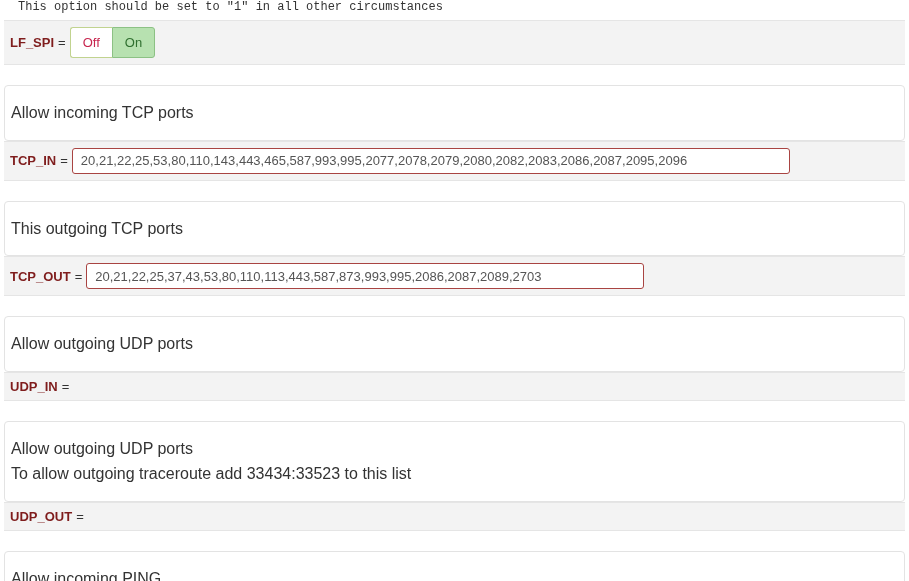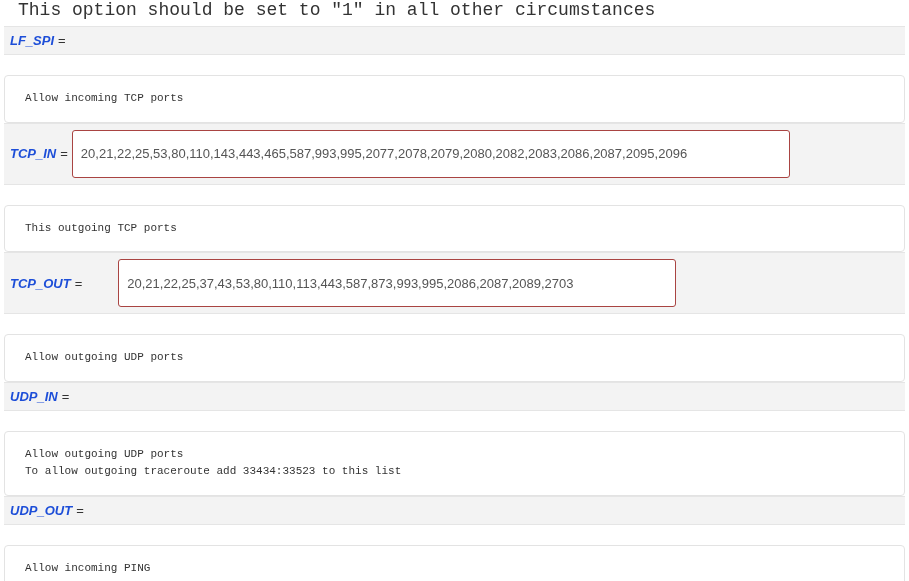--- a/index.html
+++ b/index.html
@@ -6,43 +6,42 @@
     margin: 0;
     padding: 0;
     background: #fff;
     font-family: Arial, Helvetica, sans-serif;
     font-size: 13px;
     color: #333;
     width: 909px;
   }
   .truncated-top {
     font-family: "Courier New", monospace;
-    font-size: 18px;
+    font-size: 12px;
     color: #333;
     padding: 0 18px 6px 18px;
     white-space: nowrap;
     overflow: hidden;
   }
   .setting-row {
     background: #f3f3f3;
     border: 1px solid #e5e5e5;
     border-left: none;
     border-right: none;
     margin: 0 4px;
     padding: 6px 6px;
     display: flex;
     align-items: center;
     gap: 4px;
   }
   .setting-label {
     font-weight: bold;
     font-size: 13px;
-    color: #1d4ed8;
+    color: #7f1d1d;
     white-space: nowrap;
-    font-style: italic;
   }
   .eq {
     font-size: 13px;
     color: #333;
   }
   .toggle-group {
     display: flex;
   }
   .toggle-btn {
     font-family: Arial, Helvetica, sans-serif;
@@ -65,59 +64,62 @@
     background: #b7e1b0;
     border: 1px solid #8cc184;
     border-top-right-radius: 3px;
     border-bottom-right-radius: 3px;
   }
   .desc-box {
     margin: 20px 4px 0 4px;
     border: 1px solid #e3e3e3;
     border-radius: 4px;
     background: #fff;
-    padding: 14px 20px;
-    font-family: Liberation Mono, monospace;
-    font-size: 11px;
+    padding: 14px 6px;
+    font-family: Liberation Sans, sans-serif;
+    font-size: 16px;
     color: #333;
     line-height: 1.6;
     white-space: pre-wrap;
   }
   .text-input {
     font-family: Arial, Helvetica, sans-serif;
     font-size: 13px;
     color: #555;
-    padding: 15px 8px;
+    padding: 4px 8px;
     border: 1px solid #a94442;
     border-radius: 3px;
     background: #fff;
     height: 16px;
   }
   .text-input.wide {
     width: 700px;
   }
   .text-input.med {
     width: 540px;
-    margin-left: 32px;
   }
   .text-input.small {
     width: 100px;
   }
   .text-input.med2 {
     width: 260px;
   }
 </style>
 </head>
 <body>
 
 <div class="truncated-top">This option should be set to "1" in all other circumstances</div>
 
 <div class="setting-row">
   <span class="setting-label">LF_SPI</span>
   <span class="eq">=</span>
+  <div class="toggle-group">
+    <button class="toggle-btn off">Off</button>
+    <button class="toggle-btn on">On</button>
+  </div>
 </div>
 
 <div class="desc-box">Allow incoming TCP ports</div>
 <div class="setting-row">
   <span class="setting-label">TCP_IN</span>
   <span class="eq">=</span>
   <input type="text" class="text-input wide" value="20,21,22,25,53,80,110,143,443,465,587,993,995,2077,2078,2079,2080,2082,2083,2086,2087,2095,2096" style="">
 </div>
 
 <div class="desc-box">This outgoing TCP ports</div>

